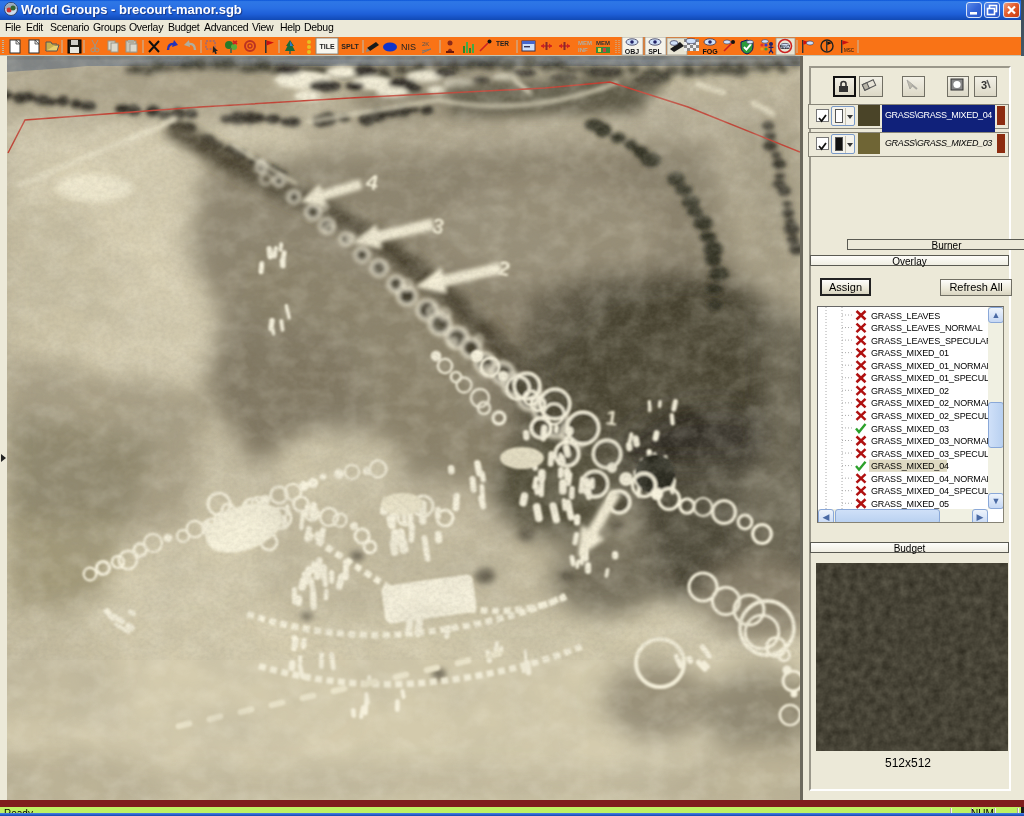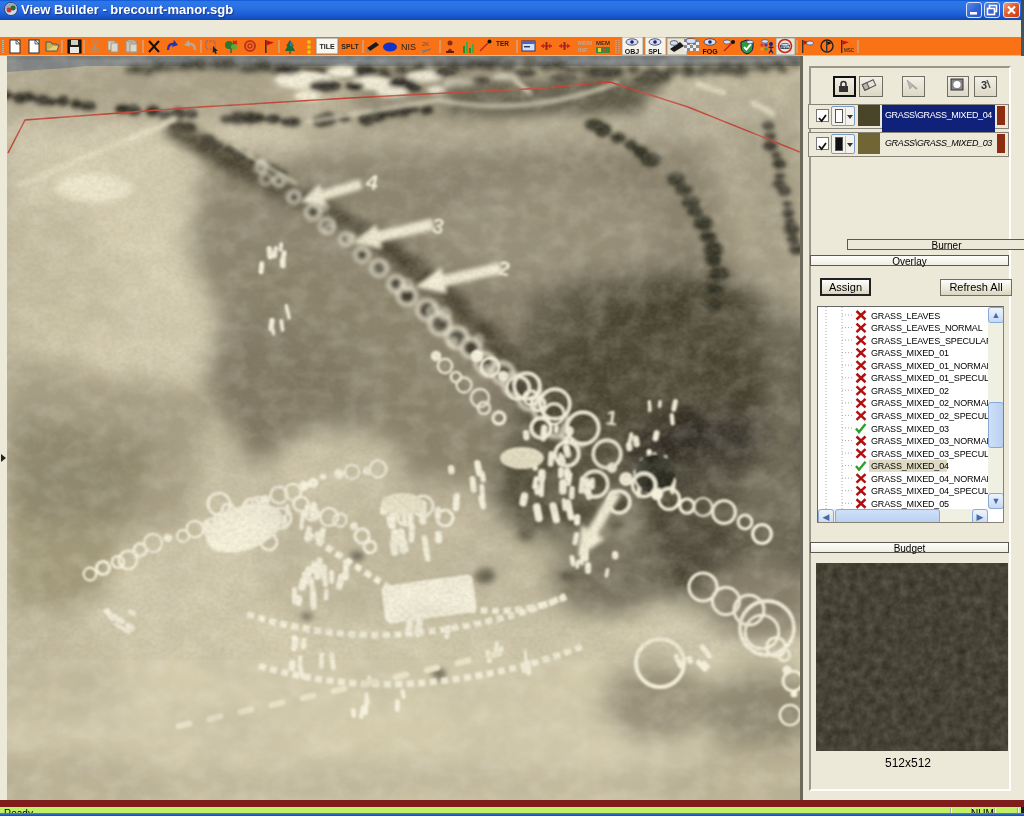--- a/index.html
+++ b/index.html
@@ -26,31 +26,43 @@
 #bluebottom{position:absolute;left:0;top:813px;width:1024px;height:3px;background:linear-gradient(#4a80e8,#1148b0)}
 </style></head><body>
 <div id="win">
 <div id="title">
       <svg class="abs" style="left:4px;top:2px" width="15" height="15">
         <circle cx="7" cy="7" r="6.5" fill="#cde" stroke="#346" stroke-width="1"></circle>
         <path d="M1 7 A6 6 0 0 1 13 7" fill="#9ab"></path>
         <circle cx="5" cy="8" r="2.5" fill="#c33"></circle>
         <circle cx="9" cy="6" r="2.5" fill="#363"></circle>
       </svg>
-      <span class="txt">View Builder - brecourt-manor.sgb</span>
+      <span class="txt">World Groups - brecourt-manor.sgb</span>
       <div class="tbtn" style="left:966px"><svg width="14" height="14">
           <rect x="3" y="9" width="7" height="2.6" fill="#fff"></rect>
         </svg></div>
       <div class="tbtn" style="left:984px"><svg width="14" height="14">
           <rect x="4.5" y="2.5" width="7" height="6" fill="none" stroke="#fff" stroke-width="1.6"></rect>
           <rect x="2.5" y="5.5" width="7" height="6" fill="#3465d8" stroke="#fff" stroke-width="1.6"></rect>
         </svg></div>
       <div class="tbtn" id="closeb" style="left:1003px;width:17px"><svg width="15" height="14">
           <path d="M4 3.5 L11 10.5 M11 3.5 L4 10.5" stroke="#fff" stroke-width="2.2"></path>
         </svg></div>
+    </div>
+    <div id="menu">
+      <span style="left:5px">File</span>
+      <span style="left:26px">Edit</span>
+      <span style="left:50px">Scenario</span>
+      <span style="left:93px">Groups</span>
+      <span style="left:129px">Overlay</span>
+      <span style="left:168px">Budget</span>
+      <span style="left:204px">Advanced</span>
+      <span style="left:252px">View</span>
+      <span style="left:280px">Help</span>
+      <span style="left:304px">Debug</span>
     </div>
     <div id="toolbar"><svg width="1024" height="19">
         <line x1="3" y1="3" x2="3" y2="16" stroke="#b8b5a4" stroke-width="2" stroke-dasharray="1 1"></line>
         <g transform="translate(8,2)">
           <rect x="2" y="1" width="10" height="13" fill="#fff" stroke="#333"></rect>
           <path d="M8 1 l4 4 l-4 0 z" fill="#ddd" stroke="#333" stroke-width=".7"></path>
         </g>
         <g transform="translate(27,2)">
           <rect x="2" y="1" width="10" height="13" fill="#fff" stroke="#333"></rect>
           <path d="M8 1 l4 4 l-4 0 z" fill="#ddd" stroke="#333" stroke-width=".7"></path>

